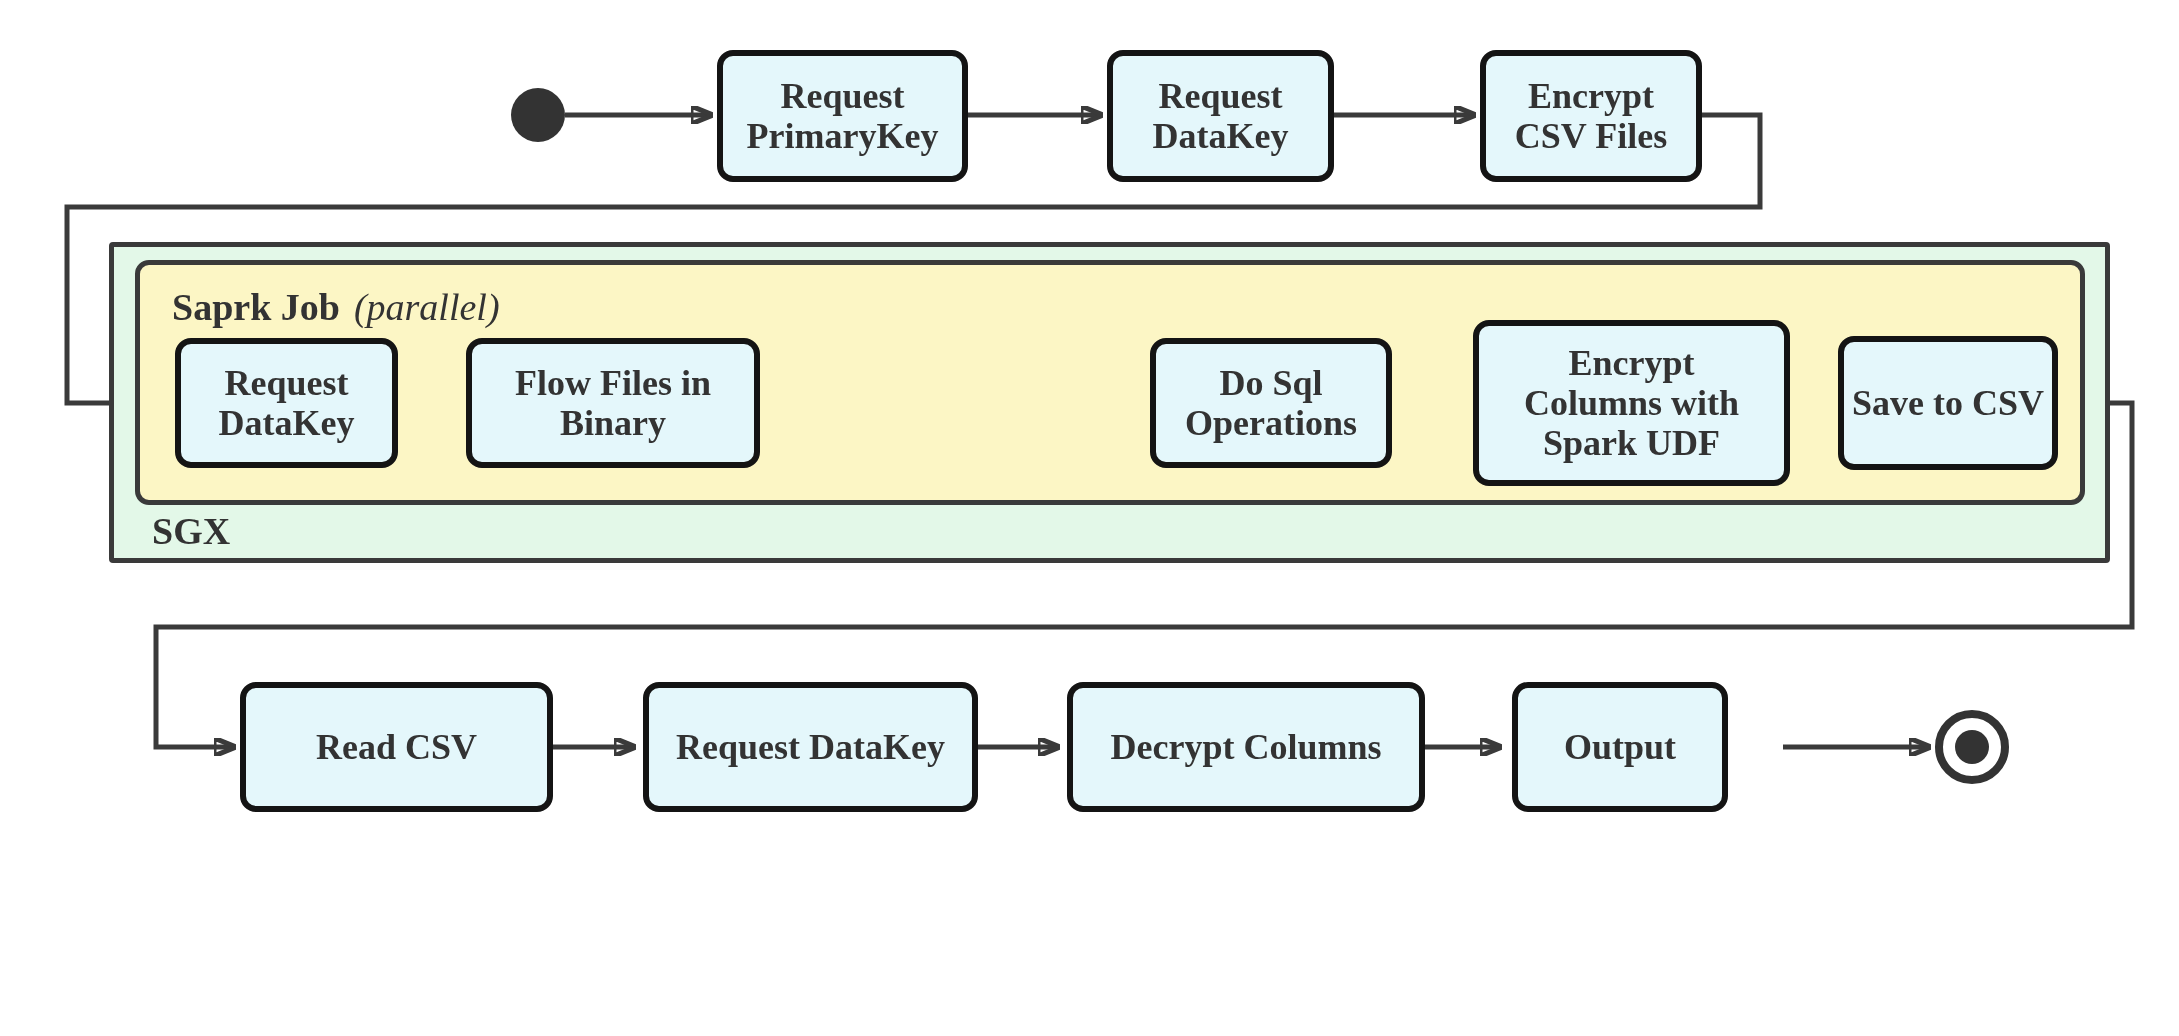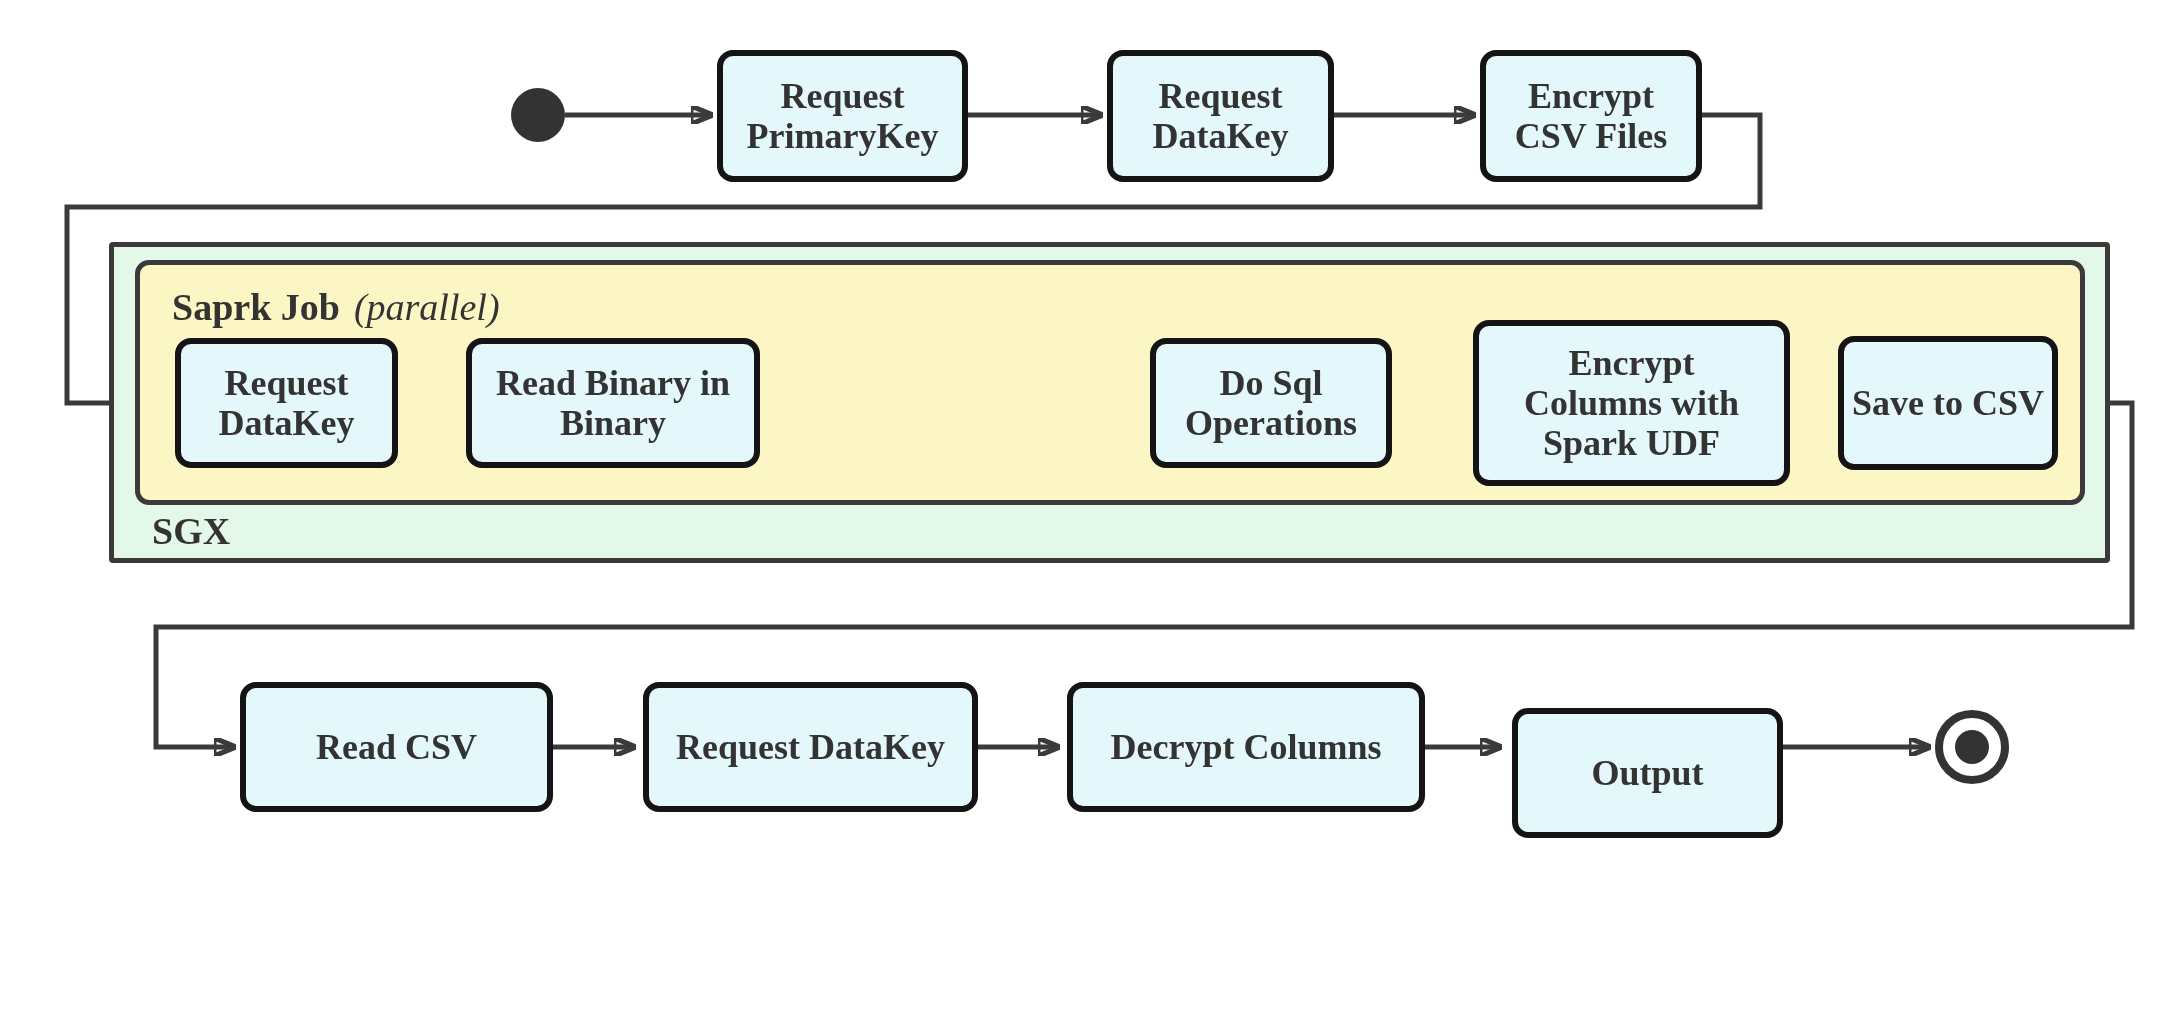--- a/index.html
+++ b/index.html
@@ -109,21 +109,21 @@
   <div class="node" style="left:1480px;top:50px;width:222px;height:132px">
     <span class="node-label">Encrypt
 CSV Files</span>
   </div>
 
   <div class="node" style="left:175px;top:338px;width:223px;height:130px">
     <span class="node-label">Request
 DataKey</span>
   </div>
   <div class="node" style="left:466px;top:338px;width:294px;height:130px">
-    <span class="node-label">Read Binary in
+    <span class="node-label">Flow Files in
 Binary</span>
   </div>
   <div class="node" style="left:1150px;top:338px;width:242px;height:130px">
     <span class="node-label">Do Sql
 Operations</span>
   </div>
   <div class="node" style="left:1473px;top:320px;width:317px;height:166px">
     <span class="node-label">Encrypt
 Columns with
 Spark UDF</span>
@@ -134,18 +134,18 @@
 
   <div class="node" style="left:240px;top:682px;width:313px;height:130px">
     <span class="node-label">Read CSV</span>
   </div>
   <div class="node" style="left:643px;top:682px;width:335px;height:130px">
     <span class="node-label">Request DataKey</span>
   </div>
   <div class="node" style="left:1067px;top:682px;width:358px;height:130px">
     <span class="node-label">Decrypt Columns</span>
   </div>
-  <div class="node" style="left:1512px;top:708px;width:271px;height:130px">
+  <div class="node" style="left:1512px;top:682px;width:216px;height:130px">
     <span class="node-label">Output</span>
   </div>
 
 
 </div>
 
 </body></html>

